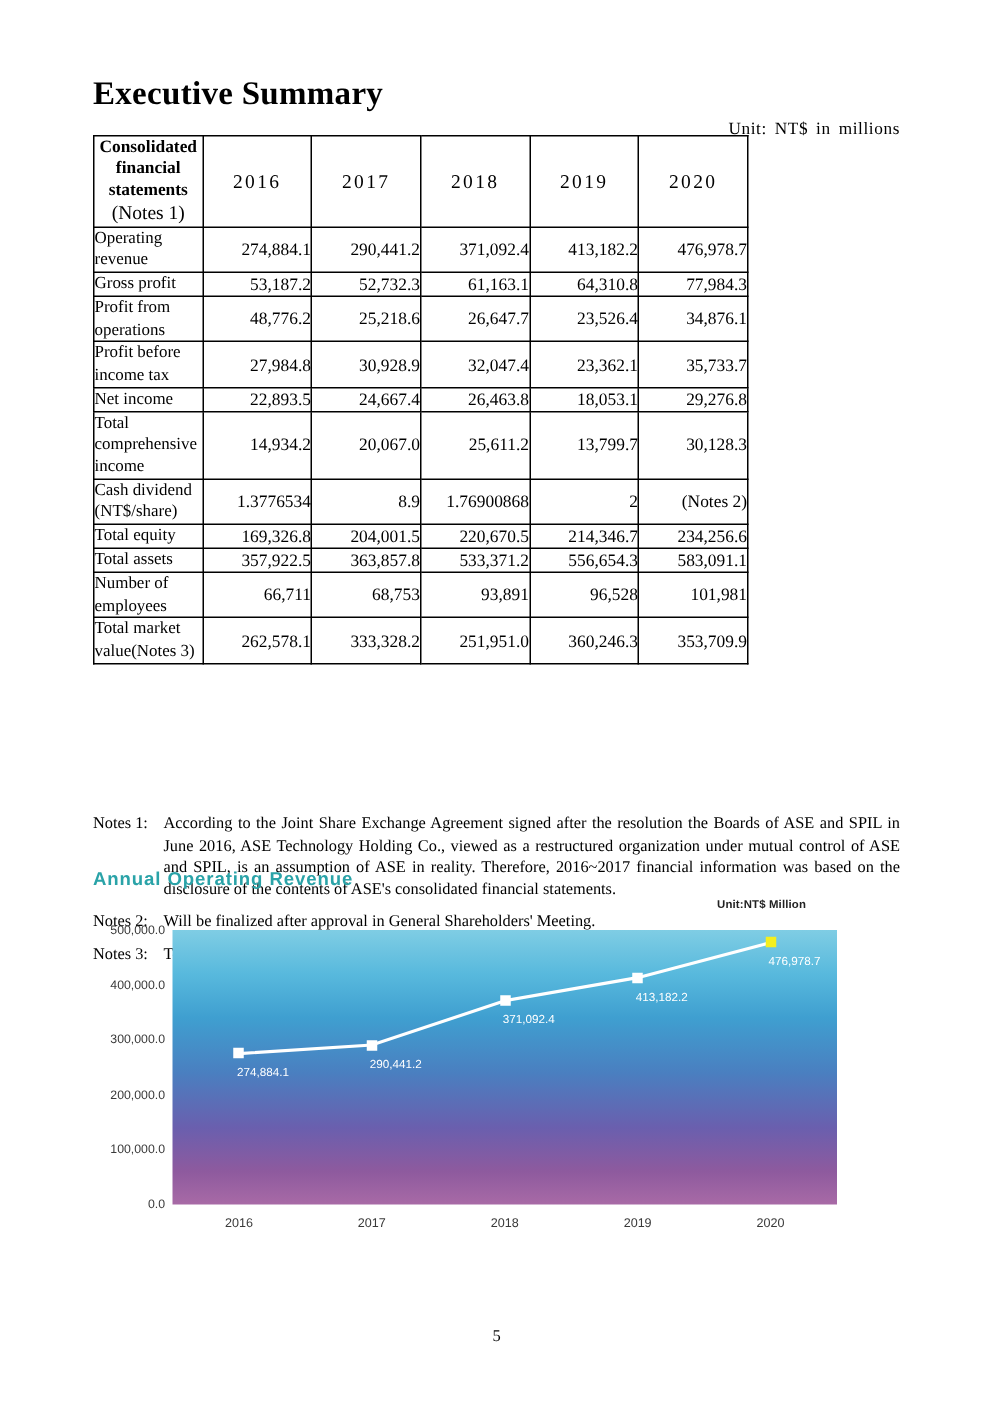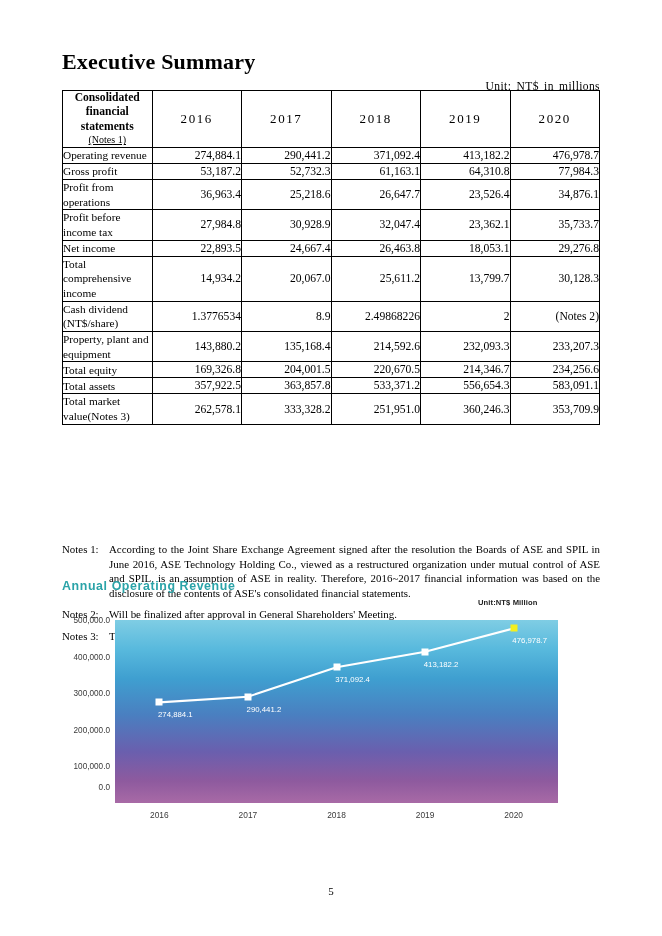--- a/index.html
+++ b/index.html
@@ -30,42 +30,41 @@
     right: 62px;
     top: 80px;
     font-size: 11.5px;
     letter-spacing: 0.4px;
     word-spacing: 2px;
   }
   table.fin {
     position: absolute;
     left: 62px;
     top: 90px;
-    width: 538px;
+    width: 437px;
     border-collapse: collapse;
     table-layout: fixed;
     font-size: 11.2px;
   }
   table.fin td, table.fin th {
     border: 1px solid #000;
     padding: 0;
     vertical-align: middle;
   }
   .hdr-label {
     text-align: center;
     font-weight: bold;
     font-size: 11.6px;
     line-height: 1.25;
     padding: 4px 3px 4px 3px;
   }
   .hdr-label .sub {
     font-weight: normal;
-    font-size: 10px;
+    font-size: 13px;
     display: block;
-    text-decoration: underline;
   }
   .hdr-year {
     text-align: center;
     font-weight: normal;
     font-size: 13px;
     letter-spacing: 1.6px;
   }
   td.rowlabel {
     text-align: left;
     padding: 4px 4px 4px 6px;
@@ -231,21 +230,21 @@
         <tr>
           <td class="rowlabel">Gross profit</td>
           <td class="val">53,187.2</td>
           <td class="val">52,732.3</td>
           <td class="val">61,163.1</td>
           <td class="val">64,310.8</td>
           <td class="val">77,984.3</td>
         </tr>
         <tr>
           <td class="rowlabel">Profit from operations</td>
-          <td class="val">36,963.4</td>
+          <td class="val">48,776.2</td>
           <td class="val">25,218.6</td>
           <td class="val">26,647.7</td>
           <td class="val">23,526.4</td>
           <td class="val">34,876.1</td>
         </tr>
         <tr>
           <td class="rowlabel">Profit before income tax</td>
           <td class="val">27,984.8</td>
           <td class="val">30,928.9</td>
           <td class="val">32,047.4</td>
@@ -265,47 +264,47 @@
           <td class="val">14,934.2</td>
           <td class="val">20,067.0</td>
           <td class="val">25,611.2</td>
           <td class="val">13,799.7</td>
           <td class="val">30,128.3</td>
         </tr>
         <tr>
           <td class="rowlabel">Cash dividend (NT$/share)</td>
           <td class="val">1.3776534</td>
           <td class="val">8.9</td>
-          <td class="val">2.49868226</td>
+          <td class="val">1.76900868</td>
           <td class="val">2</td>
           <td class="val">(Notes  2)</td>
-        </tr>
-        <tr>
-          <td class="rowlabel">Property, plant and equipment</td>
-          <td class="val">143,880.2</td>
-          <td class="val">135,168.4</td>
-          <td class="val">214,592.6</td>
-          <td class="val">232,093.3</td>
-          <td class="val">233,207.3</td>
         </tr>
         <tr>
           <td class="rowlabel">Total equity</td>
           <td class="val">169,326.8</td>
           <td class="val">204,001.5</td>
           <td class="val">220,670.5</td>
           <td class="val">214,346.7</td>
           <td class="val">234,256.6</td>
         </tr>
         <tr>
           <td class="rowlabel">Total assets</td>
           <td class="val">357,922.5</td>
           <td class="val">363,857.8</td>
           <td class="val">533,371.2</td>
           <td class="val">556,654.3</td>
           <td class="val">583,091.1</td>
+        </tr>
+        <tr>
+          <td class="rowlabel">Number of employees</td>
+          <td class="val">66,711</td>
+          <td class="val">68,753</td>
+          <td class="val">93,891</td>
+          <td class="val">96,528</td>
+          <td class="val">101,981</td>
         </tr>
         <tr>
           <td class="rowlabel">Total market value(Notes 3)</td>
           <td class="val">262,578.1</td>
           <td class="val">333,328.2</td>
           <td class="val">251,951.0</td>
           <td class="val">360,246.3</td>
           <td class="val">353,709.9</td>
         </tr>
       </tbody>
@@ -343,21 +342,21 @@
         <div class="marker" style="left: 310.1px; top: 31.7753px;"></div>
         <div class="dlabel" style="left: 326.1px; top: 39.7753px;">413,182.2</div>
         <div class="marker last" style="left: 398.7px; top: 8.4258px;"></div>
         <div class="dlabel" style="left: 414.7px; top: 16.4258px;">476,978.7</div>
       </div>
   <div class="ytick" style="top: 8px;">500,000.0</div>
       <div class="ytick" style="top: 44.6px;">400,000.0</div>
       <div class="ytick" style="top: 81.2px;">300,000.0</div>
       <div class="ytick" style="top: 117.8px;">200,000.0</div>
       <div class="ytick" style="top: 154.4px;">100,000.0</div>
-      <div class="ytick" style="top: 175px; text-align: right;">0.0</div>
+      <div class="ytick" style="top: 191px; text-align: right;">0.0</div>
       <div class="xtick" style="left: 97.3px;">2016</div>
       <div class="xtick" style="left: 185.9px;">2017</div>
       <div class="xtick" style="left: 274.5px;">2018</div>
       <div class="xtick" style="left: 363.1px;">2019</div>
       <div class="xtick" style="left: 451.7px;">2020</div>
     </div>
 
   <div class="page-num">5</div>
 
 </div>

